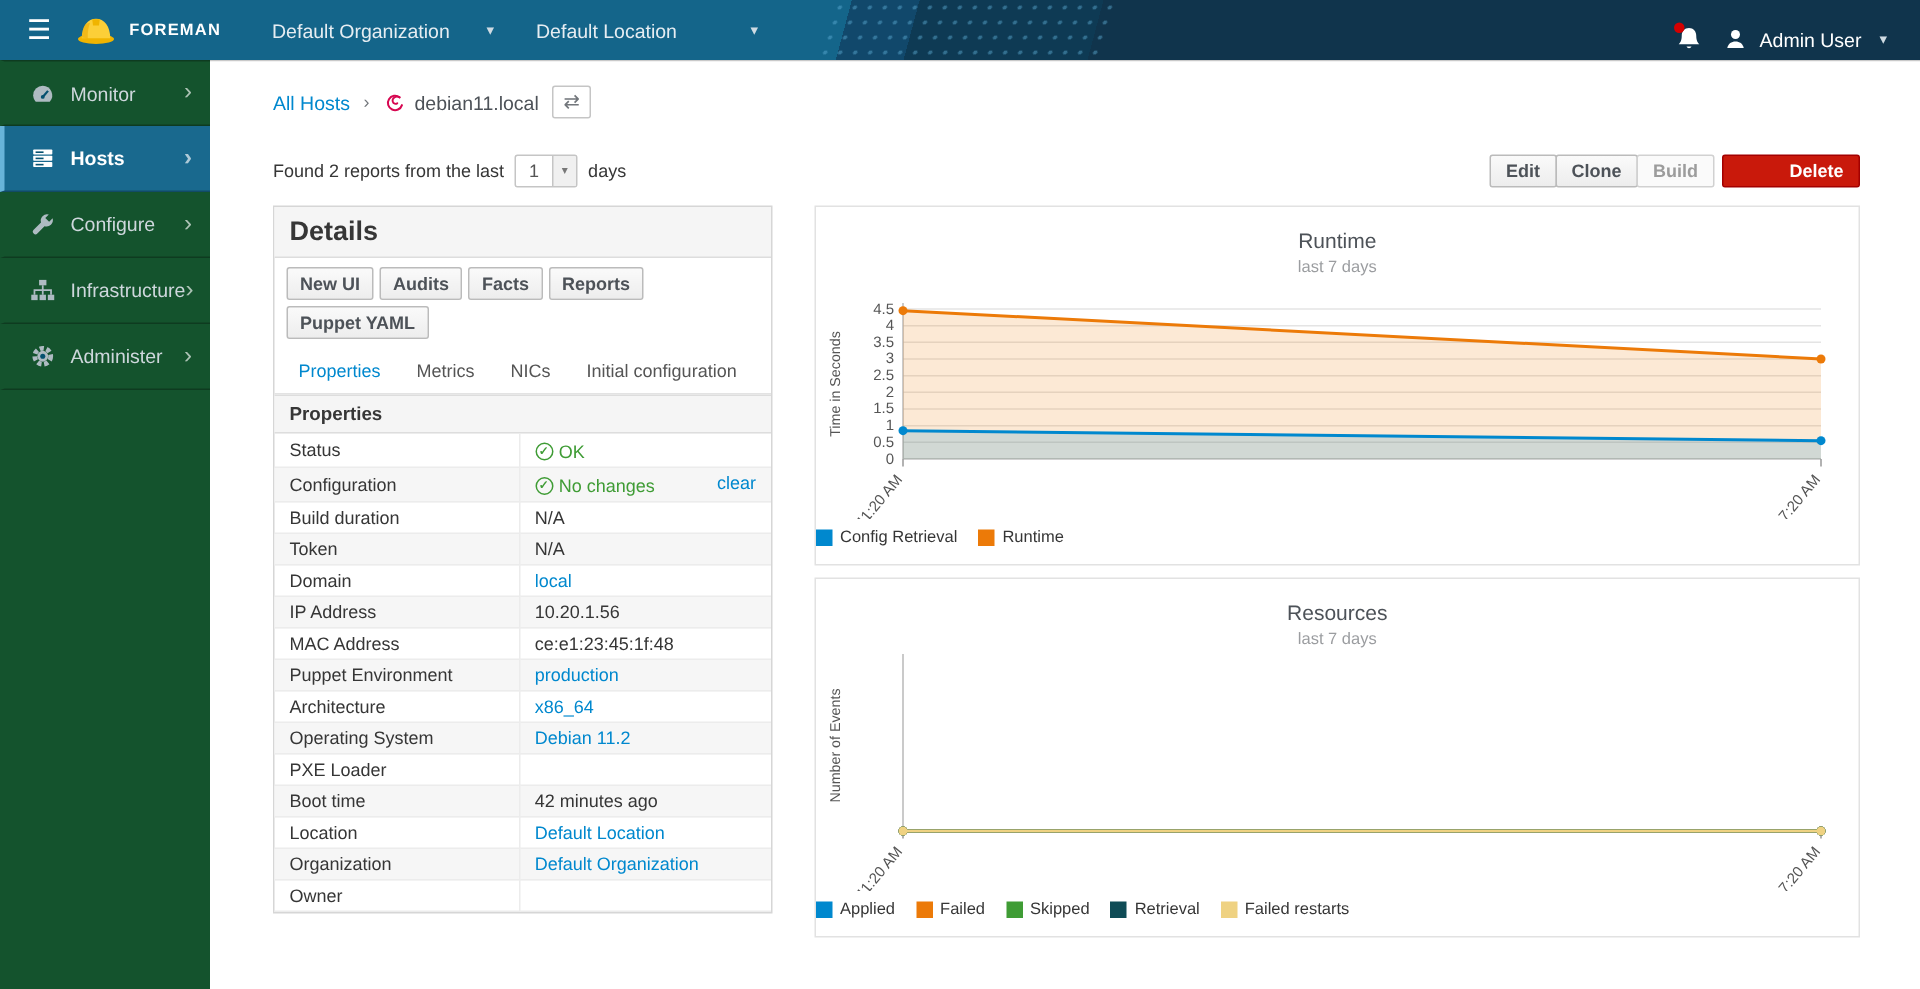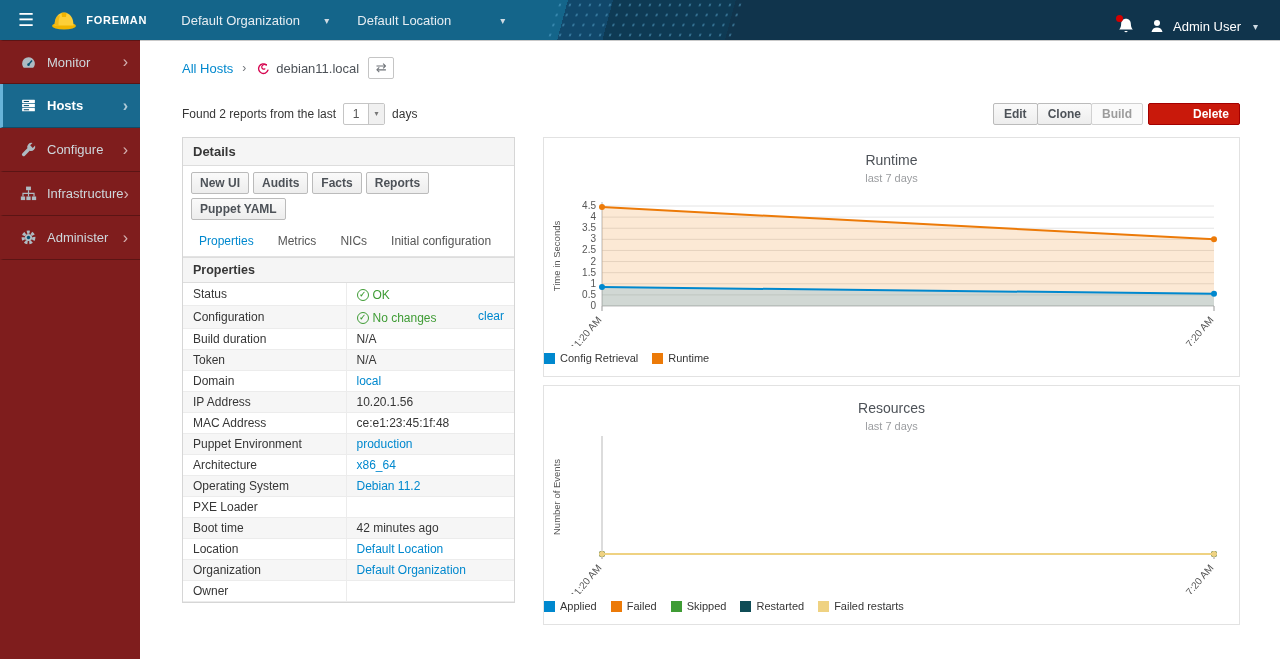--- a/index.html
+++ b/index.html
@@ -21,21 +21,21 @@
     font-size:13px; min-width:176px; padding:0 14px; height:40px; cursor:pointer; }
   .nav-select .caret { font-size:10px; color:#cfdbe3; margin-left:14px; }
   .nav-spacer { flex:1; }
   .nav-right { display:flex; align-items:center; gap:14px; padding-right:22px;margin-top:12px; }
   .bell-wrap { position:relative; width:18px; height:18px; cursor:pointer; }
   .bell-dot { position:absolute; top:-2px; left:-1px; width:7px; height:7px; border-radius:50%; background:#d40000; }
   .user-menu { display:flex; align-items:center; gap:8px; color:#fff; font-size:13px; cursor:pointer; }
   .user-menu .caret { font-size:10px; color:#cfdbe3; margin-left:4px; }
 
   
-  .sidebar { position:fixed; top:40px; left:0; bottom:0; width:140px; background:#7f1d1d; z-index:40; }
+  .sidebar { position:fixed; top:40px; left:0; bottom:0; width:140px; background:#14532d; z-index:40; }
   .side-item { display:flex; align-items:center; height:44px; padding:0 12px 0 17px;
     color:#ced7dc; font-size:13px; cursor:pointer; border-bottom:1px solid rgba(0,0,0,.28);
     border-left:3px solid transparent; }
   .side-item:first-child { border-top:1px solid rgba(0,0,0,.28); }
   .side-item .s-icon { width:17px; height:17px; margin-right:10px; flex:none; color:#aebbc2; }
   .side-item .s-label { flex:1; white-space:nowrap; }
   .side-item .chev { font-size:16px; color:rgba(255,255,255,.65); line-height:1; }
   .side-item.active { background:#19698e; color:#fff; font-weight:bold; border-left-color:#68b4d9; }
   .side-item.active .s-icon { color:#fff; }
 
@@ -58,21 +58,21 @@
   .btn { font-size:12px; font-weight:bold; color:#4d5258; background:linear-gradient(#fafafa,#ededed);
     border:1px solid #bbb; border-radius:2px; padding:3px 10px; cursor:pointer; }
   .btn + .btn { margin-left:-1px; }
   .btn.disabled { color:#9c9c9c; background:#fafafa; border-color:#d1d1d1; cursor:default; }
   .btn.danger { margin-left:5px; background:#c9190b; border-color:#a30000; color:#fff;padding-left:44px; }
 
   .main-cols { display:flex; gap:28px; padding:12px 40px 0 42px; align-items:flex-start; }
 
   
   .panel { width:333px; border:1px solid #d6d6d6; background:#fff; flex:none; }
-  .panel-head { background:#f5f5f5; border-bottom:1px solid #ddd; font-size:13px; font-weight:bold; color:#363636; padding:6px 10px; }
+  .panel-head { background:#f5f5f5; border-bottom:1px solid #ddd; font-size:18px; font-weight:bold; color:#363636; padding:6px 10px; }
   .detail-btns { padding:6px 8px; border-bottom:0; display:flex; gap:4px; flex-wrap:wrap; }
   .detail-btns .btn { padding:3px 8px; margin-left:0; }
   .tabs { display:flex; gap:4px; padding:0 6px; border-bottom:1px solid #e3e3e3; }
   .tab { font-size:12px; color:#555; padding:8px 10px; cursor:pointer; }
   .tab.active { color:#0088ce; }
   .props-head { background:#f5f5f5; border-top:1px solid #ddd; border-bottom:1px solid #ddd; font-size:12.5px; font-weight:bold; padding:5px 10px; }
   table.props { width:100%; border-collapse:collapse; font-size:12px; }
   table.props td { padding:3px 10px; border-bottom:1px solid #ececec; height:19px; vertical-align:middle; }
   table.props td.k { width:163px; border-right:1px solid #ececec; color:#363636; }
   table.props tr:nth-child(even) { background:#f6f6f6; }
@@ -402,21 +402,21 @@
             <span class="legend-item">
               <span class="sq" style="background: rgb(236, 122, 8);"></span>
               <span>Failed</span>
             </span>
             <span class="legend-item">
               <span class="sq" style="background: rgb(63, 156, 53);"></span>
               <span>Skipped</span>
             </span>
             <span class="legend-item">
               <span class="sq" style="background: rgb(15, 76, 86);"></span>
-              <span>Restarted</span>
+              <span>Retrieval</span>
             </span>
             <span class="legend-item">
               <span class="sq" style="background: rgb(239, 210, 130);"></span>
               <span>Failed restarts</span>
             </span>
           </div>
         </div>
       </div>
   </div>
 </div>

